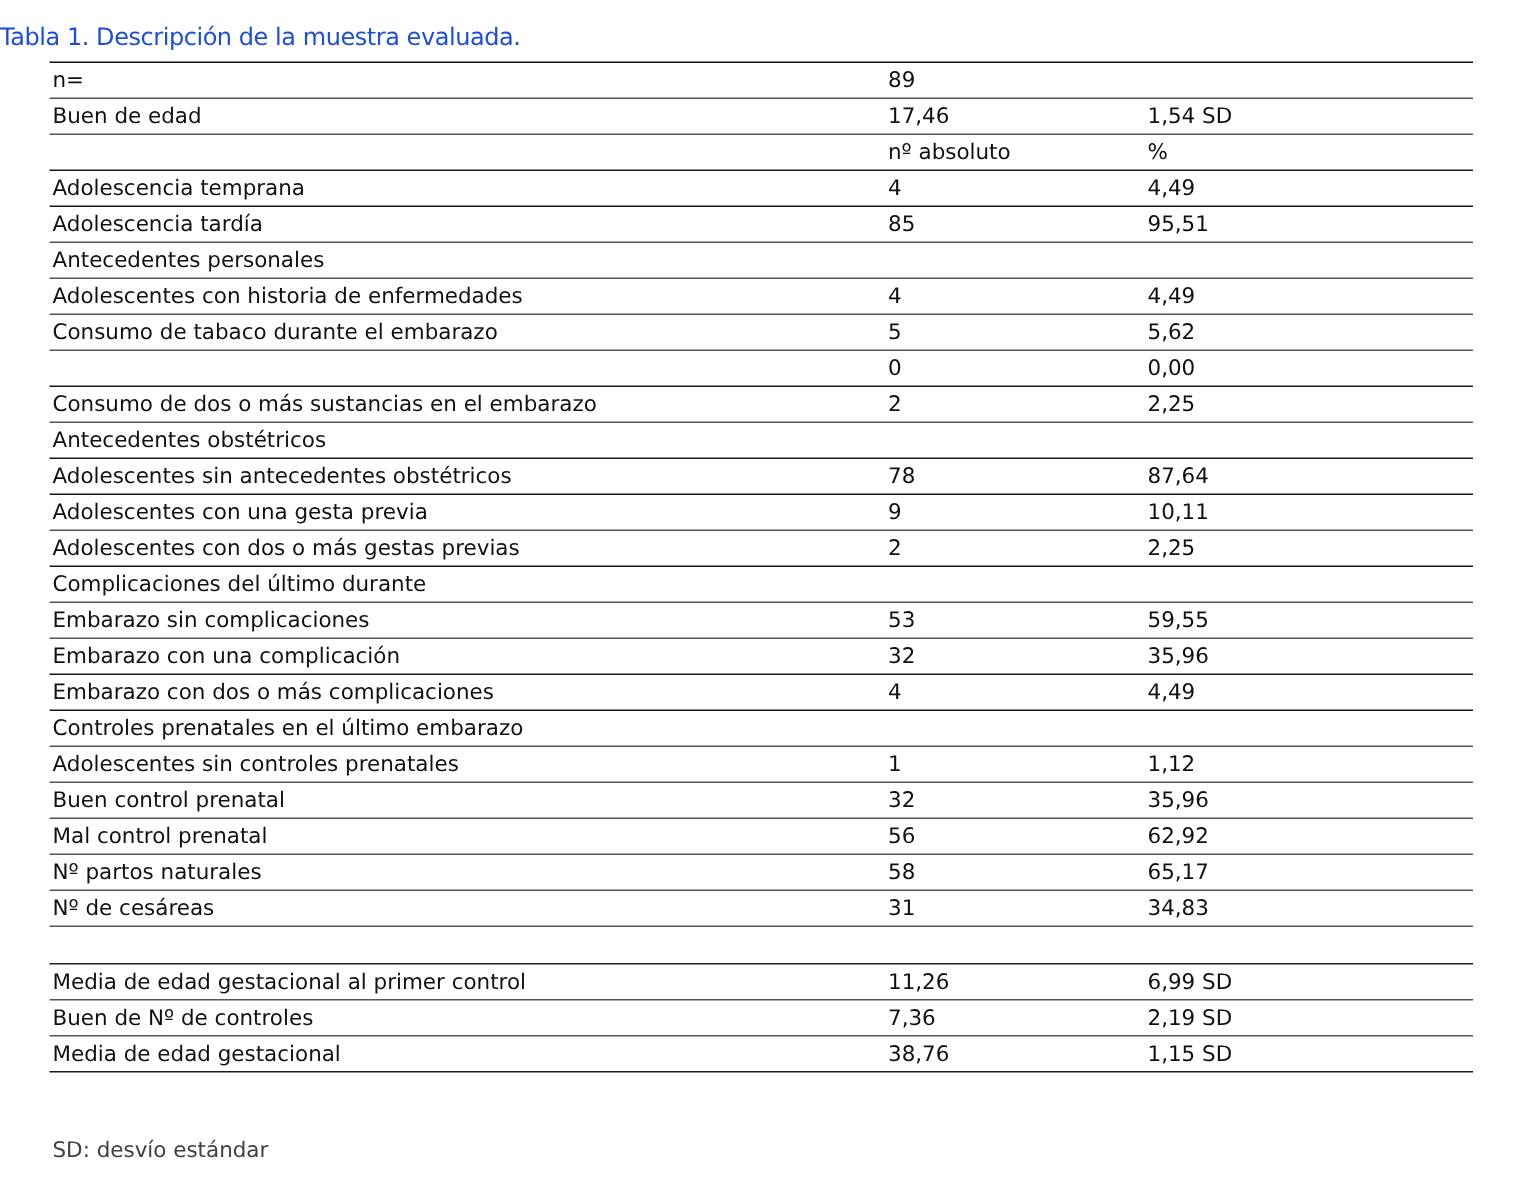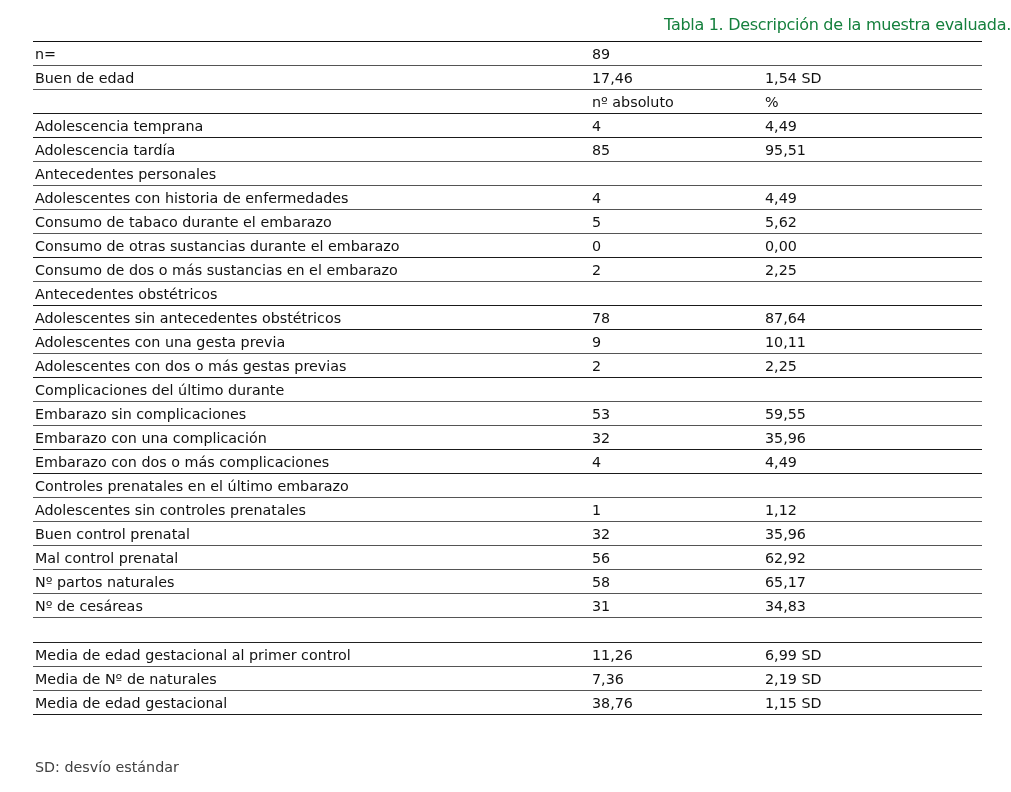--- a/index.html
+++ b/index.html
@@ -13,24 +13,24 @@
     position: relative;
     font-family: "DejaVu Sans", sans-serif;
     color: #111111;
     overflow: hidden;
   }
   .caption {
     position: absolute;
     top: 15px;
     left: 0;
     width: 1011px;
-    text-align: right;
+    text-align: left;
     font-size: 16px;
     letter-spacing: -0.3px;
-    color: #15803d;
+    color: #1d4ed8;
   }
   .table {
     position: absolute;
     top: 41px;
     left: 33px;
     width: 949px;
     border-top: 1.5px solid #111;
   }
   .row {
     position: relative;
@@ -103,21 +103,20 @@
         <span class="cell c1">Adolescentes con historia de enfermedades</span>
         <span class="cell c2">4</span>
         <span class="cell c3">4,49</span>
       </div>
       <div class="row">
         <span class="cell c1">Consumo de tabaco durante el embarazo</span>
         <span class="cell c2">5</span>
         <span class="cell c3">5,62</span>
       </div>
       <div class="row dark">
-        <span class="cell c1">Consumo de otras sustancias durante el embarazo</span>
         <span class="cell c2">0</span>
         <span class="cell c3">0,00</span>
       </div>
       <div class="row">
         <span class="cell c1">Consumo de dos o más sustancias en el embarazo</span>
         <span class="cell c2">2</span>
         <span class="cell c3">2,25</span>
       </div>
       <div class="row dark">
         <span class="cell c1">Antecedentes obstétricos</span>
@@ -193,21 +192,21 @@
 
   <div class="spacer"></div>
 
   <div id="mean-rows">
       <div class="row">
         <span class="cell c1">Media de edad gestacional al primer control</span>
         <span class="cell c2">11,26</span>
         <span class="cell c3">6,99 SD</span>
       </div>
       <div class="row">
-        <span class="cell c1">Media de Nº de naturales</span>
+        <span class="cell c1">Buen de Nº de controles</span>
         <span class="cell c2">7,36</span>
         <span class="cell c3">2,19 SD</span>
       </div>
       <div class="row dark">
         <span class="cell c1">Media de edad gestacional</span>
         <span class="cell c2">38,76</span>
         <span class="cell c3">1,15 SD</span>
       </div>
     </div>
 </div>

